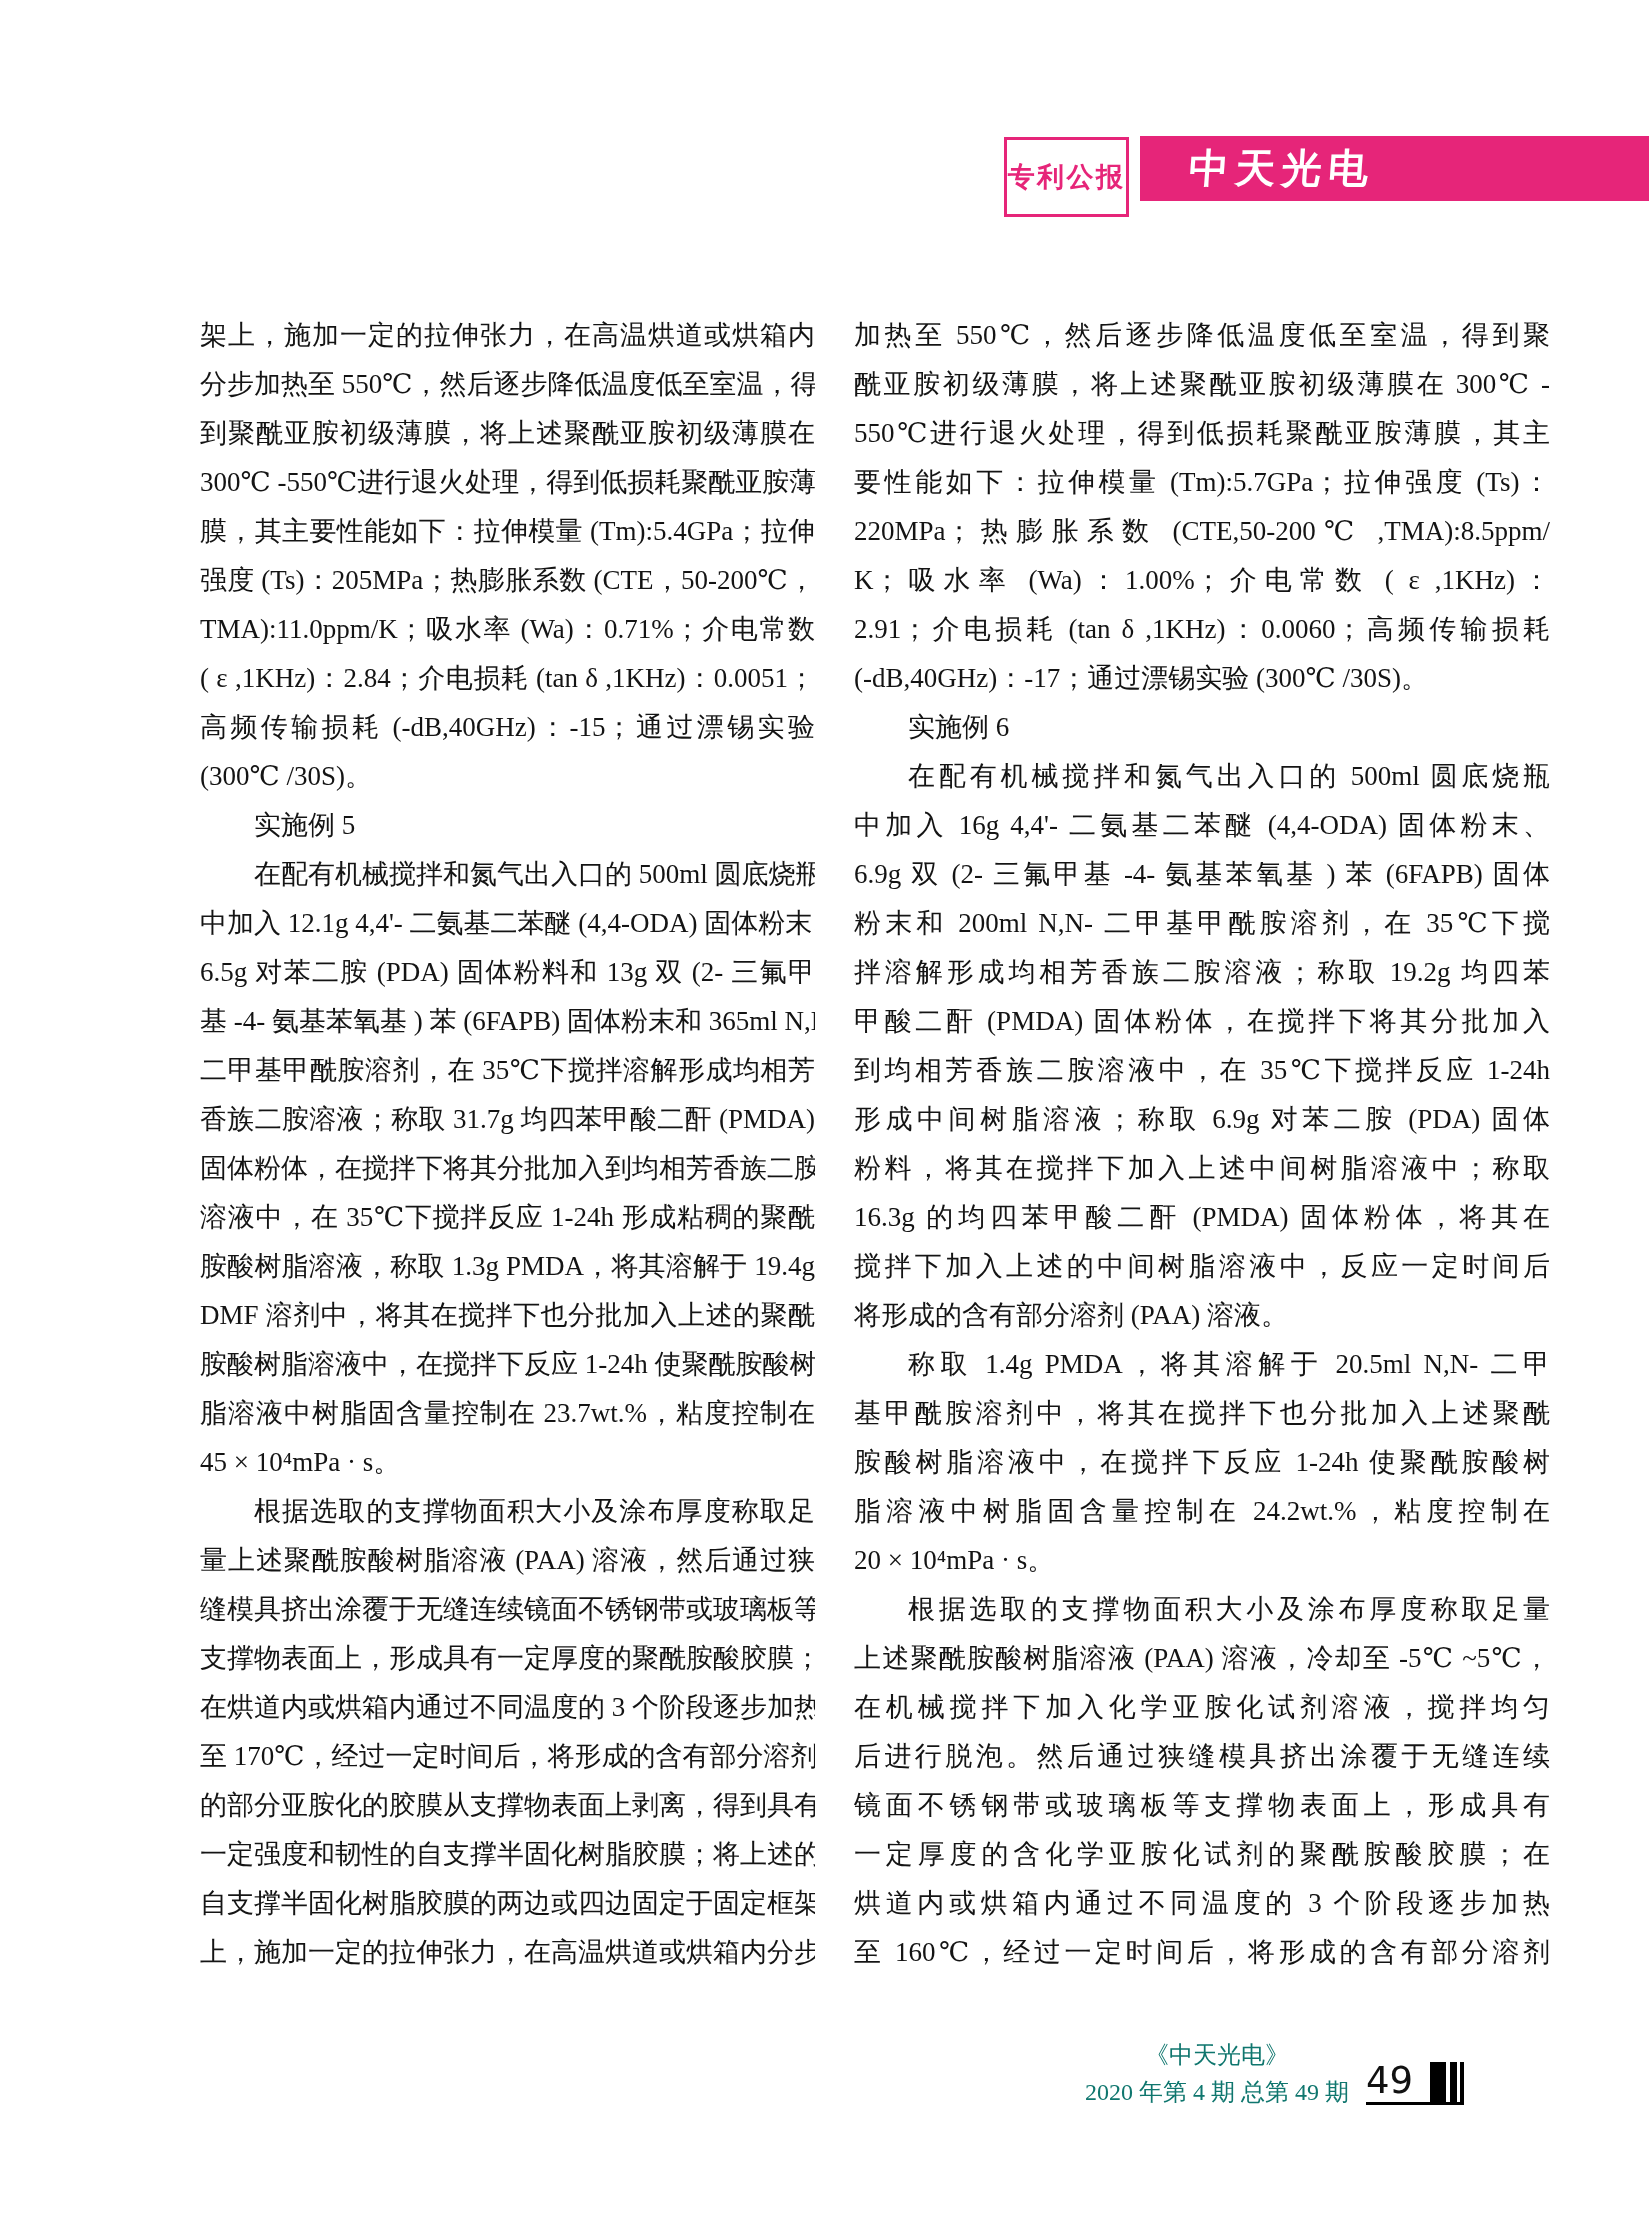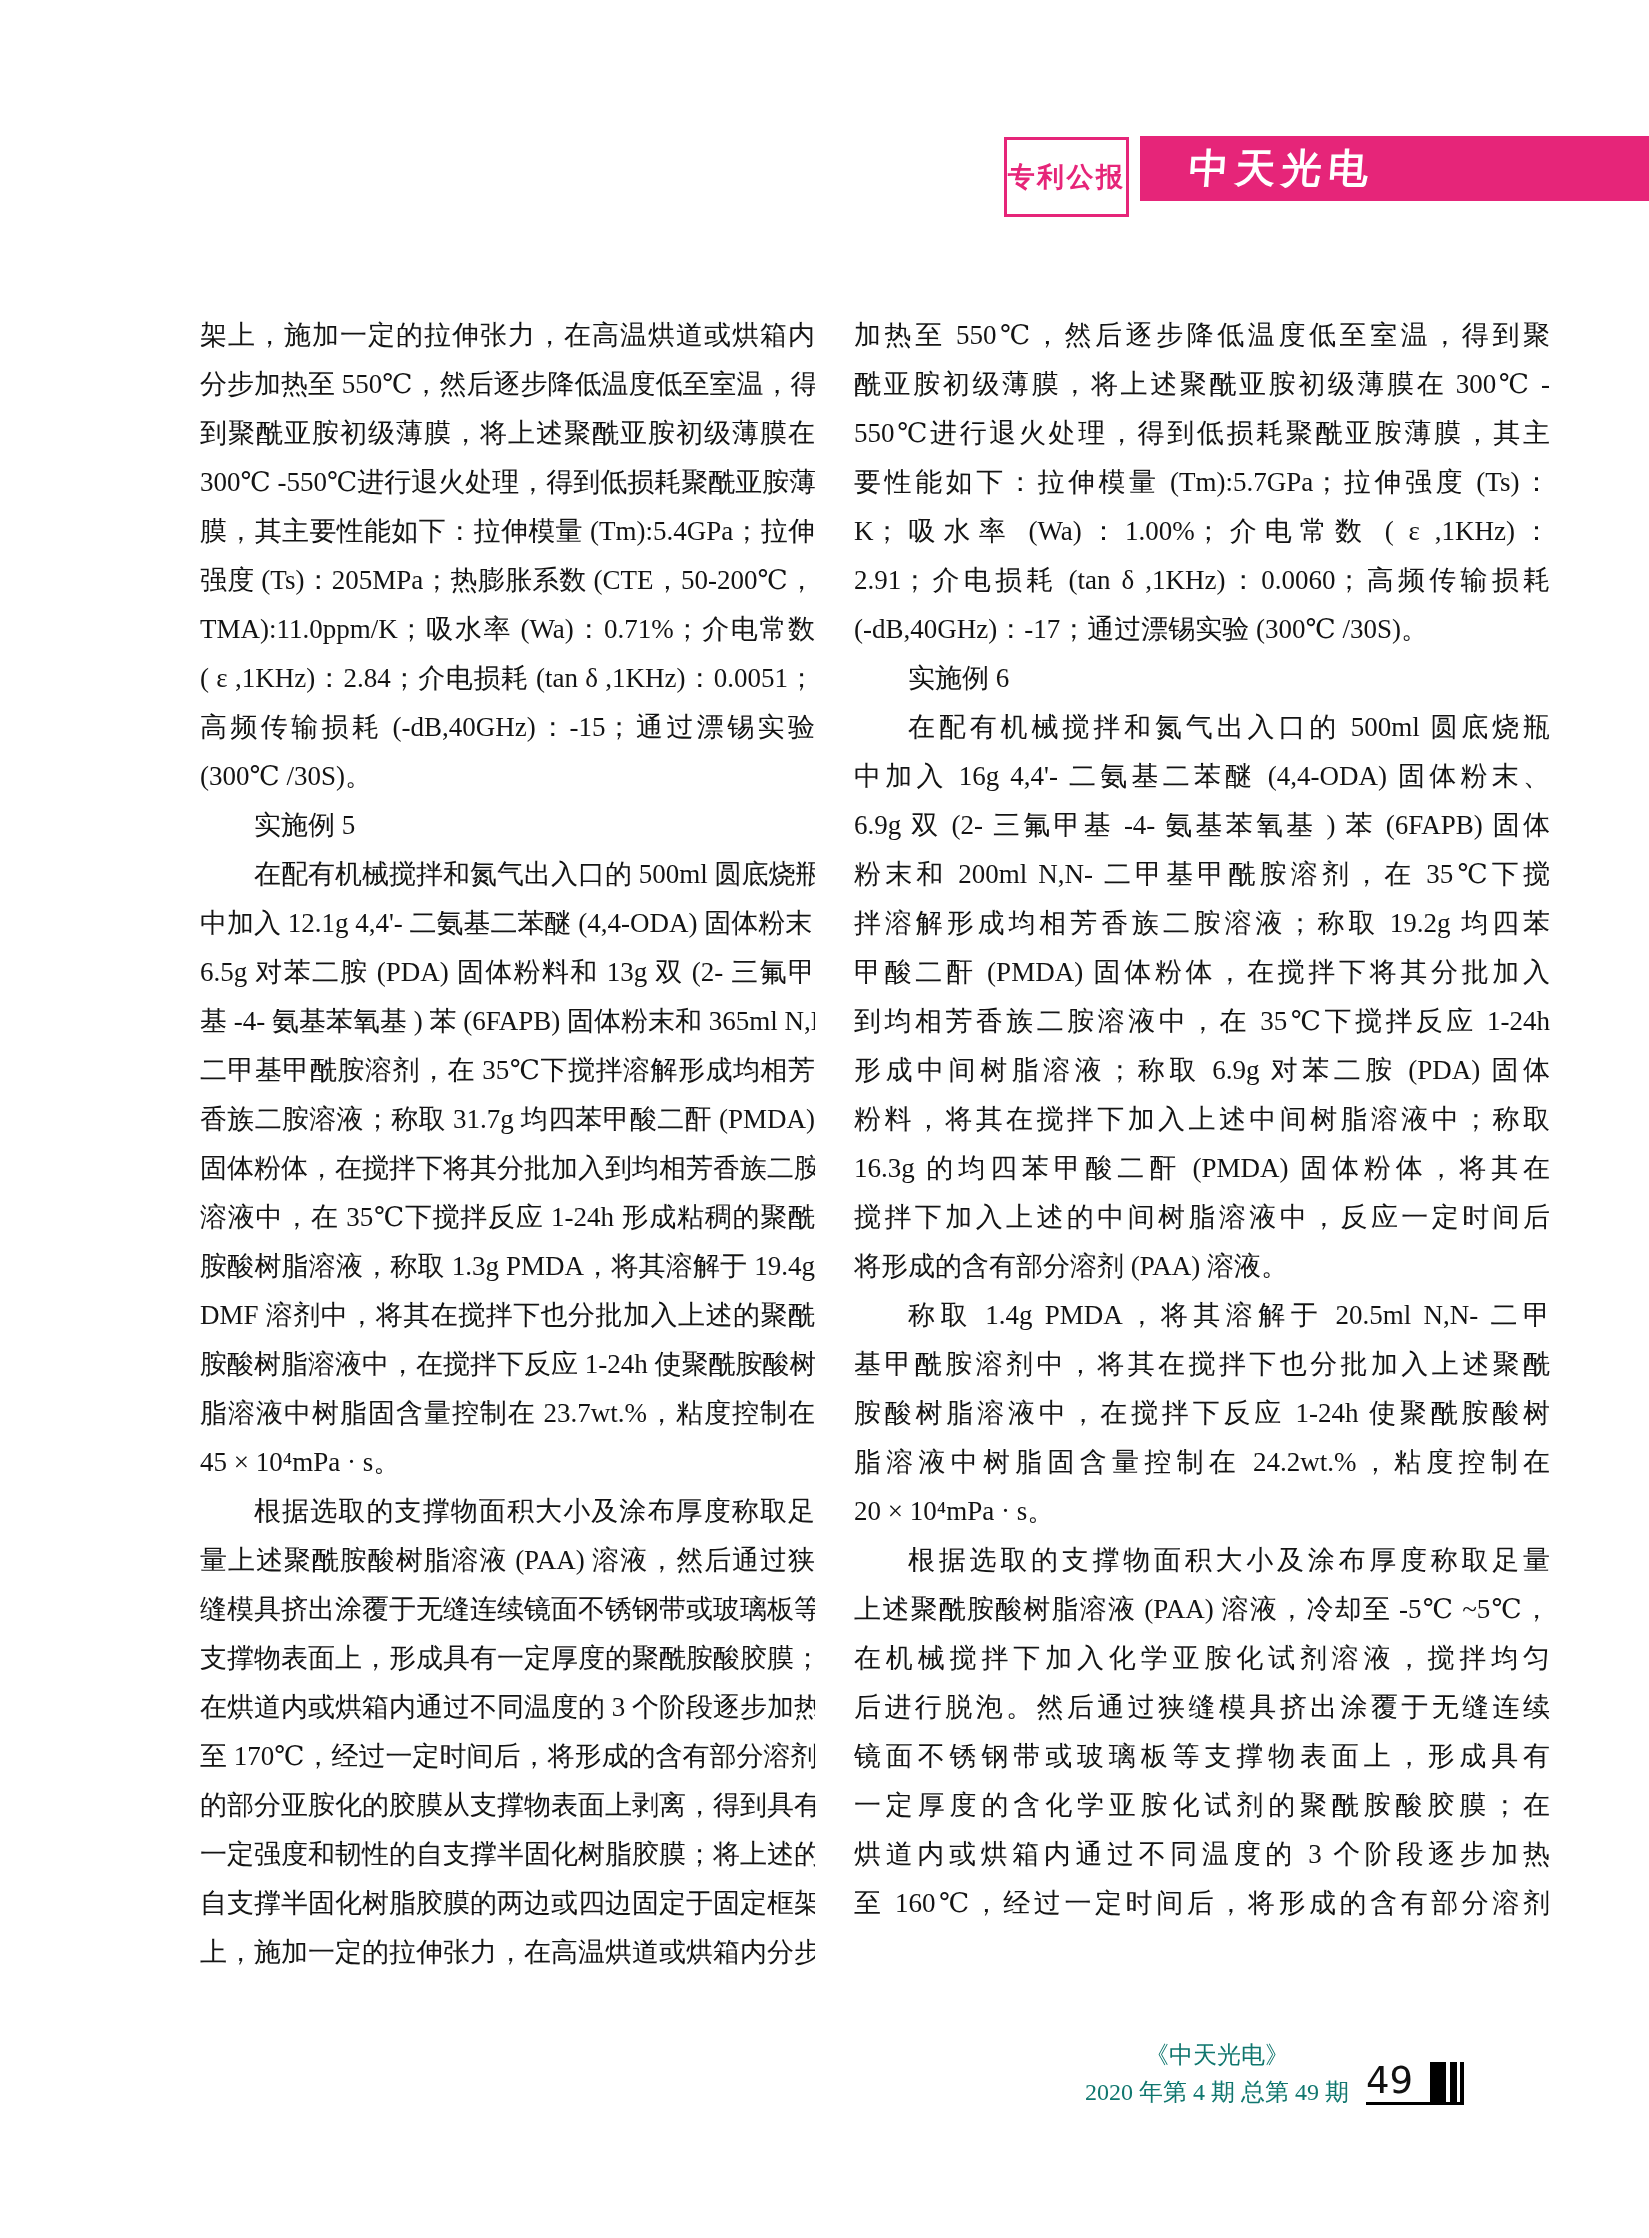--- a/index.html
+++ b/index.html
@@ -97,20 +97,21 @@
         <div class="line">自支撑半固化树脂胶膜的两边或四边固定于固定框架</div>
         <div class="line">上，施加一定的拉伸张力，在高温烘道或烘箱内分步</div>
       </div>
     </section>
   <section class="col col-right">
       <div class="para">
         <div class="line">加热至 550℃，然后逐步降低温度低至室温，得到聚</div>
         <div class="line">酰亚胺初级薄膜，将上述聚酰亚胺初级薄膜在 300℃ -</div>
         <div class="line">550℃进行退火处理，得到低损耗聚酰亚胺薄膜，其主</div>
         <div class="line">要性能如下：拉伸模量 (Tm):5.7GPa；拉伸强度 (Ts)：</div>
+        <div class="line">220MPa；热膨胀系数 (CTE,50-200℃ ,TMA):8.5ppm/</div>
         <div class="line">K；吸水率 (Wa)：1.00%；介电常数 ( ε ,1KHz)：</div>
         <div class="line">2.91；介电损耗 (tan δ ,1KHz)：0.0060；高频传输损耗</div>
         <div class="line last">(-dB,40GHz)：-17；通过漂锡实验 (300℃ /30S)。</div>
       </div>
       <div class="para">
         <div class="line heading indent last">实施例 6</div>
       </div>
       <div class="para">
         <div class="line indent">在配有机械搅拌和氮气出入口的 500ml 圆底烧瓶</div>
         <div class="line">中加入 16g 4,4'- 二氨基二苯醚 (4,4-ODA) 固体粉末、</div>

